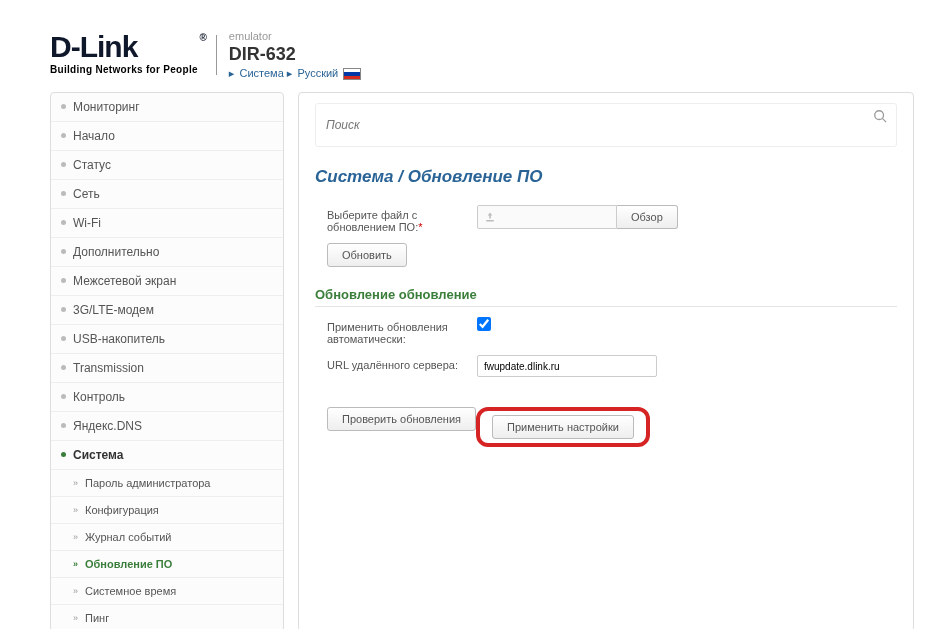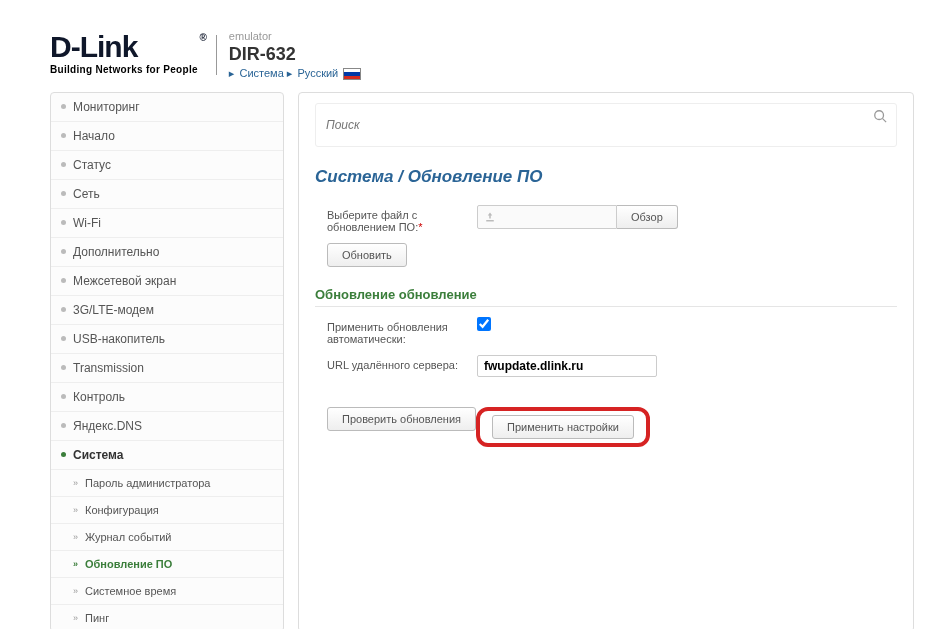--- a/index.html
+++ b/index.html
@@ -38,21 +38,21 @@
 .form-row { display: flex; align-items: flex-start; margin-bottom: 10px; padding-left: 12px; }
 .form-label { width: 150px; font-size: 11px; color: #555; padding-top: 4px; }
 .form-label .req { color: #c00; }
 .form-control { flex: 1; }
 .file-picker { display: flex; }
 .file-display { width: 140px; height: 24px; border: 1px solid #ccc; border-radius: 2px 0 0 2px; background: #fafafa; display: flex; align-items: center; justify-content: flex-start; padding-left: 6px; color: #aaa; }
 .btn { height: 24px; border: 1px solid #bbb; background: linear-gradient(#fff, #eee); border-radius: 3px; padding: 0 14px; font-size: 11px; color: #555; cursor: pointer; }
 .btn.browse { border-radius: 0 3px 3px 0; border-left: none; text-align: right; }
 .btn-row { padding-left: 12px; margin-bottom: 20px; }
 .checkbox { width: 14px; height: 14px; }
-.text-input { width: 180px; height: 22px; border: 1px solid #ccc; border-radius: 2px; padding: 0 6px; font-size: 12px; font-weight: bold; }
+.text-input { width: 180px; height: 22px; border: 1px solid #ccc; border-radius: 2px; padding: 0 6px; font-size: 10px; }
 .action-row { display: flex; gap: 0; margin-top: 30px; padding-left: 12px; }
 .highlight { border: 4px solid #d62323; border-radius: 12px; padding: 4px 12px; display: inline-block; }
 .highlight .btn { margin: 0; }
 </style>
 </head>
 <body>
 
 <div class="page">
   <div class="header">
     <div class="logo">

